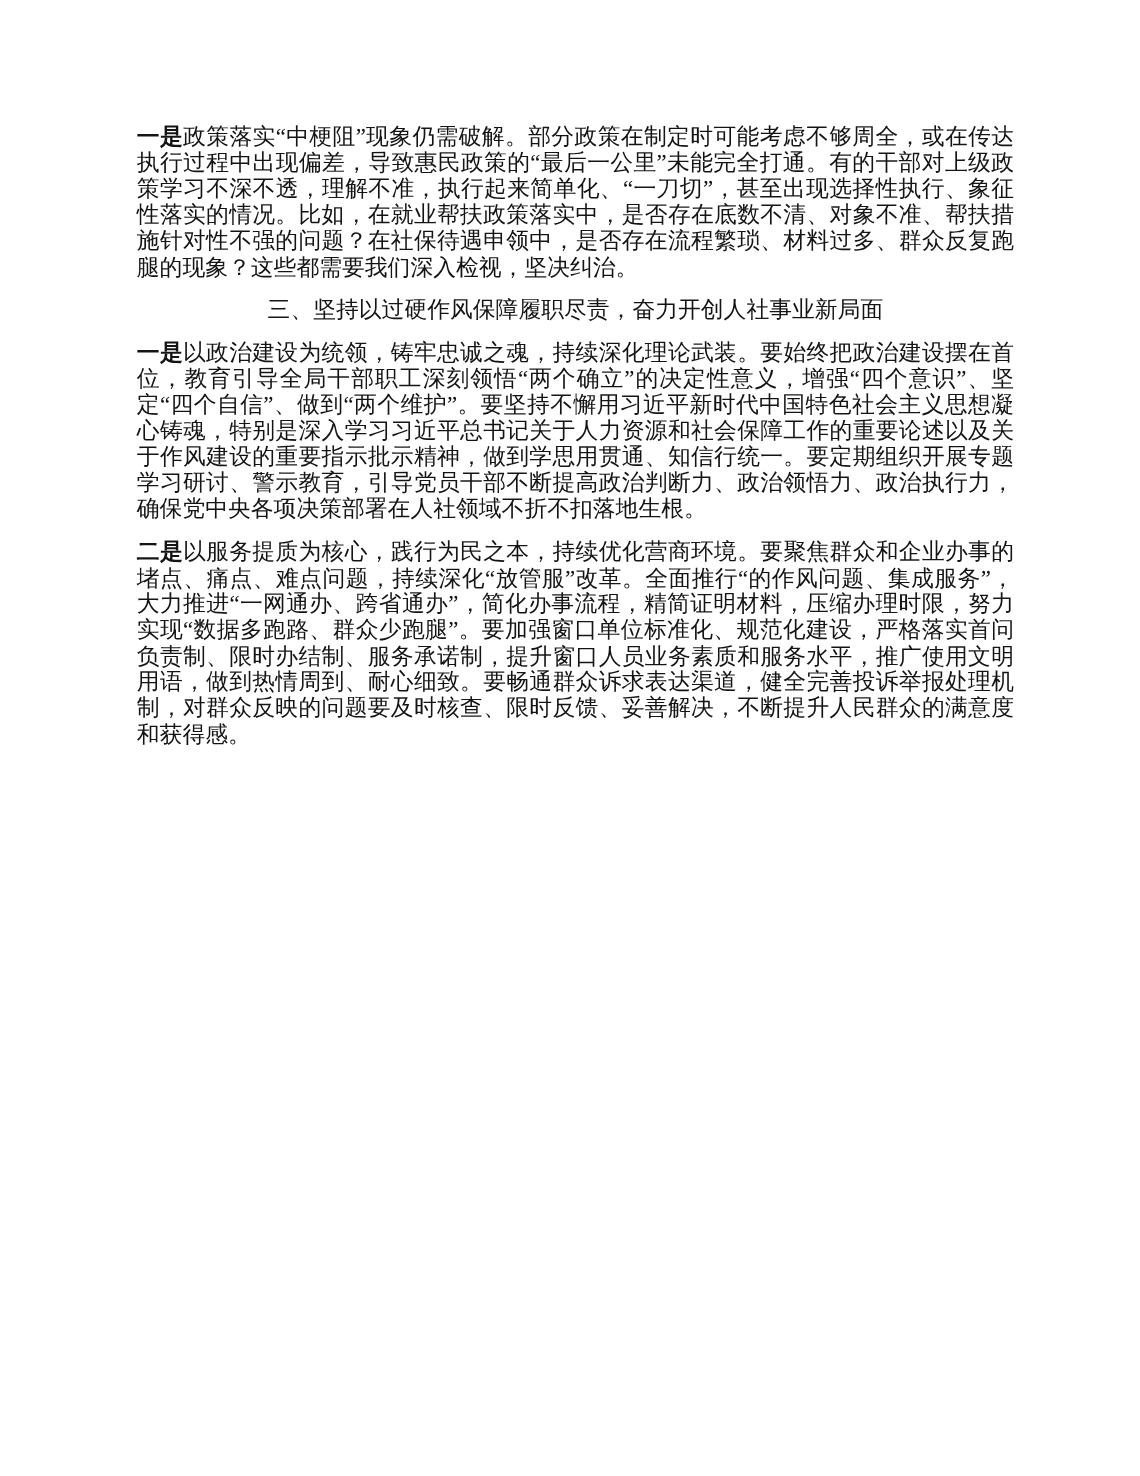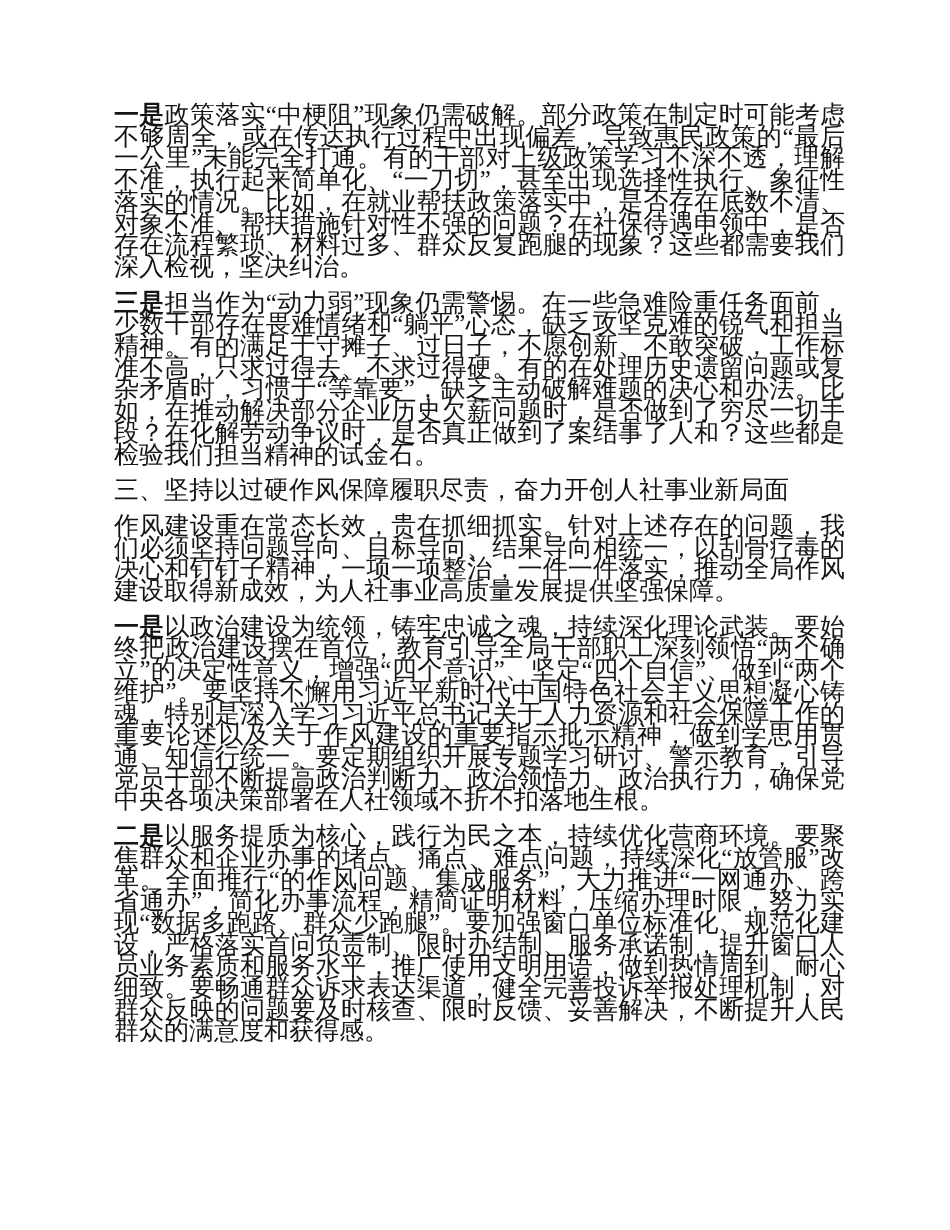--- a/index.html
+++ b/index.html
@@ -19,47 +19,45 @@
     height: 1230px;
     padding: 104px 102px 0 114px;
     background: #ffffff;
   }
   .doc {
     width: 731px;
     color: #141414;
   }
   .doc p {
     margin: 0 0 14px 0;
-    font-size: 25px;
+    font-size: 19px;
     line-height: 21.7px;
     text-align: justify;
     text-justify: inter-ideograph;
     word-break: normal;
   }
   .doc p .lead {
     font-weight: bold;
   }
   .doc p.heading {
-    text-align: left;
+    text-align: center;
   }
 </style>
 </head>
 <body>
 
 <div class="page">
   <div class="doc">
 
     <p><span class="lead">一是</span><span>政策落实“中梗阻”现象仍需破解。部分政策在制定时可能考虑不够周全，或在传达执行过程中出现偏差，导致惠民政策的“最后一公里”未能完全打通。有的干部对上级政策学习不深不透，理解不准，执行起来简单化、“一刀切”，甚至出现选择性执行、象征性落实的情况。比如，在就业帮扶政策落实中，是否存在底数不清、对象不准、帮扶措施针对性不强的问题？在社保待遇申领中，是否存在流程繁琐、材料过多、群众反复跑腿的现象？这些都需要我们深入检视，坚决纠治。</span></p>
 
 
-    <p><span class="lead">三是</span><span>担当作为“动力弱”现象仍需警惕。在一些急难险重任务面前，少数干部存在畏难情绪和“躺平”心态，缺乏攻坚克难的锐气和担当精神。有的满足于守摊子、过日子，不愿创新、不敢突破，工作标准不高，只求过得去、不求过得硬。有的在处理历史遗留问题或复杂矛盾时，习惯于“等靠要”，缺乏主动破解难题的决心和办法。比如，在推动解决部分企业历史欠薪问题时，是否做到了穷尽一切手段？在化解劳动争议时，是否真正做到了案结事了人和？这些都是检验我们担当精神的试金石。</span></p>
 
 
     <p class="heading"><span>三、坚持以过硬作风保障履职尽责，奋力开创人社事业新局面</span></p>
 
-    <p><span>作风建设重在常态长效，贵在抓细抓实。针对上述存在的问题，我们必须坚持问题导向、目标导向、结果导向相统一，以刮骨疗毒的决心和钉钉子精神，一项一项整治，一件一件落实，推动全局作风建设取得新成效，为人社事业高质量发展提供坚强保障。</span></p>
 
     <p><span class="lead">一是</span><span>以政治建设为统领，铸牢忠诚之魂，持续深化理论武装。要始终把政治建设摆在首位，教育引导全局干部职工深刻领悟“两个确立”的决定性意义，增强“四个意识”、坚定“四个自信”、做到“两个维护”。要坚持不懈用习近平新时代中国特色社会主义思想凝心铸魂，特别是深入学习习近平总书记关于人力资源和社会保障工作的重要论述以及关于作风建设的重要指示批示精神，做到学思用贯通、知信行统一。要定期组织开展专题学习研讨、警示教育，引导党员干部不断提高政治判断力、政治领悟力、政治执行力，确保党中央各项决策部署在人社领域不折不扣落地生根。</span></p>
 
     <p><span class="lead">二是</span><span>以服务提质为核心，践行为民之本，持续优化营商环境。要聚焦群众和企业办事的堵点、痛点、难点问题，持续深化“放管服”改革。全面推行“的作风问题、集成服务”，大力推进“一网通办、跨省通办”，简化办事流程，精简证明材料，压缩办理时限，努力实现“数据多跑路、群众少跑腿”。要加强窗口单位标准化、规范化建设，严格落实首问负责制、限时办结制、服务承诺制，提升窗口人员业务素质和服务水平，推广使用文明用语，做到热情周到、耐心细致。要畅通群众诉求表达渠道，健全完善投诉举报处理机制，对群众反映的问题要及时核查、限时反馈、妥善解决，不断提升人民群众的满意度和获得感。</span></p>
 
   </div>
 </div>
 
 </body></html>

